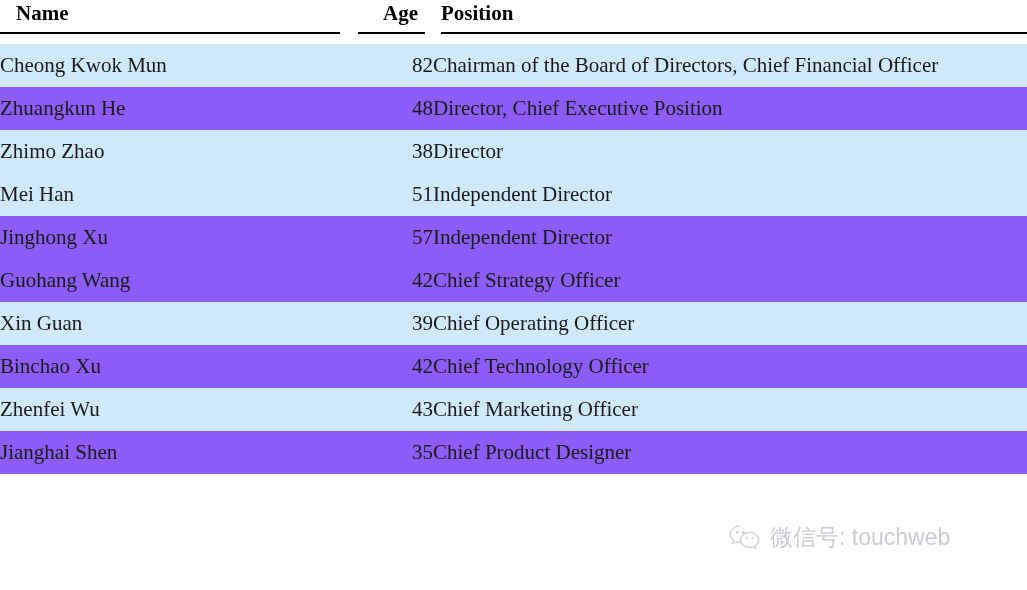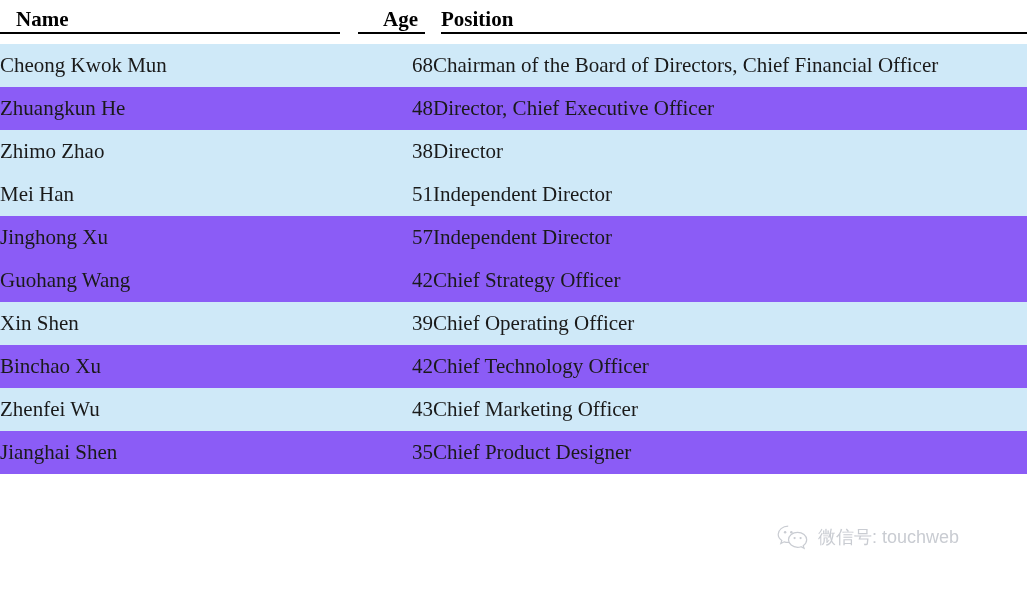--- a/index.html
+++ b/index.html
@@ -27,20 +27,21 @@
     height: 44px;
     vertical-align: bottom;
     font-weight: bold;
     font-size: 21px;
     color: #000000;
     background: #ffffff;
   }
   .th-inner {
     display: block;
     border-bottom: 2.5px solid #000000;
+    padding-bottom: 6px;
     margin-bottom: 10px;
   }
   .th-name   { text-align: left;  padding-left: 16px;  margin-right: 12px; }
   .th-age    { text-align: center;  padding-left: 18px;  margin-left: 6px; margin-right: 8px;}
   .th-pos    { margin-left: 8px; }
 
   
   #board-table tbody tr { height: 43px; }
   #board-table tbody tr.odd  { background: #cfe9f8; }
   #board-table tbody tr.even { background: #8b5cf6; }
@@ -54,27 +55,27 @@
     overflow: hidden;
     margin-top: 48px;
   }
   .col-name { width: 352px; text-align: left;  padding-left: 16px; box-sizing: border-box; }
   .col-age  { width: 81px;  text-align: right; padding-right: 28px; box-sizing: border-box; }
   .col-pos  { width: 594px; text-align: left;  padding-left: 8px;  box-sizing: border-box; }
 
   
   #watermark {
     position: absolute;
-    left: 776px;
+    left: 728px;
     top: 524px;
     display: flex;
     align-items: center;
     gap: 8px;
     color: #c9ccd2;
-    font-size: 18px;
+    font-size: 23px;
     font-family: "Liberation Sans", "DejaVu Sans", sans-serif;
     white-space: nowrap;
     pointer-events: none;
     user-select: none;
   }
   #watermark .wm-text { line-height: 1; }
   #watermark svg { display: block; }
 </style>
 </head>
 <body>
@@ -89,27 +90,27 @@
         <span class="th-inner th-age">Age</span>
       </th>
       <th class="col-pos">
         <span class="th-inner th-pos">Position</span>
       </th>
     </tr>
   </thead>
   <tbody id="table-body">
       <tr class="odd">
         <td class="col-name">Cheong Kwok Mun</td>
-        <td class="col-age">68</td>
+        <td class="col-age">82</td>
         <td class="col-pos">Chairman of the Board of Directors, Chief Financial Officer</td>
       </tr>
       <tr class="even">
         <td class="col-name">Zhuangkun He</td>
         <td class="col-age">48</td>
-        <td class="col-pos">Director, Chief Executive Officer</td>
+        <td class="col-pos">Director, Chief Executive Position</td>
       </tr>
       <tr class="odd">
         <td class="col-name">Zhimo Zhao</td>
         <td class="col-age">38</td>
         <td class="col-pos">Director</td>
       </tr>
       <tr class="odd">
         <td class="col-name">Mei Han</td>
         <td class="col-age">51</td>
         <td class="col-pos">Independent Director</td>
@@ -118,21 +119,21 @@
         <td class="col-name">Jinghong Xu</td>
         <td class="col-age">57</td>
         <td class="col-pos">Independent Director</td>
       </tr>
       <tr class="even">
         <td class="col-name">Guohang Wang</td>
         <td class="col-age">42</td>
         <td class="col-pos">Chief Strategy Officer</td>
       </tr>
       <tr class="odd">
-        <td class="col-name">Xin Shen</td>
+        <td class="col-name">Xin Guan</td>
         <td class="col-age">39</td>
         <td class="col-pos">Chief Operating Officer</td>
       </tr>
       <tr class="even">
         <td class="col-name">Binchao Xu</td>
         <td class="col-age">42</td>
         <td class="col-pos">Chief Technology Officer</td>
       </tr>
       <tr class="odd">
         <td class="col-name">Zhenfei Wu</td>

